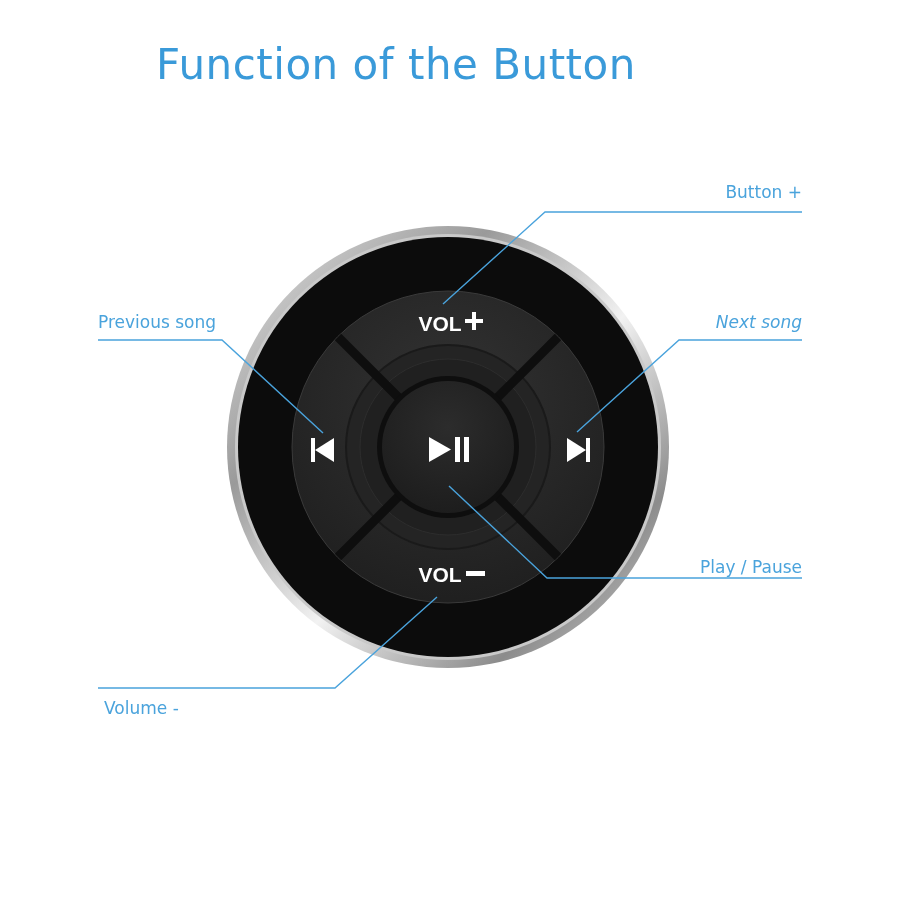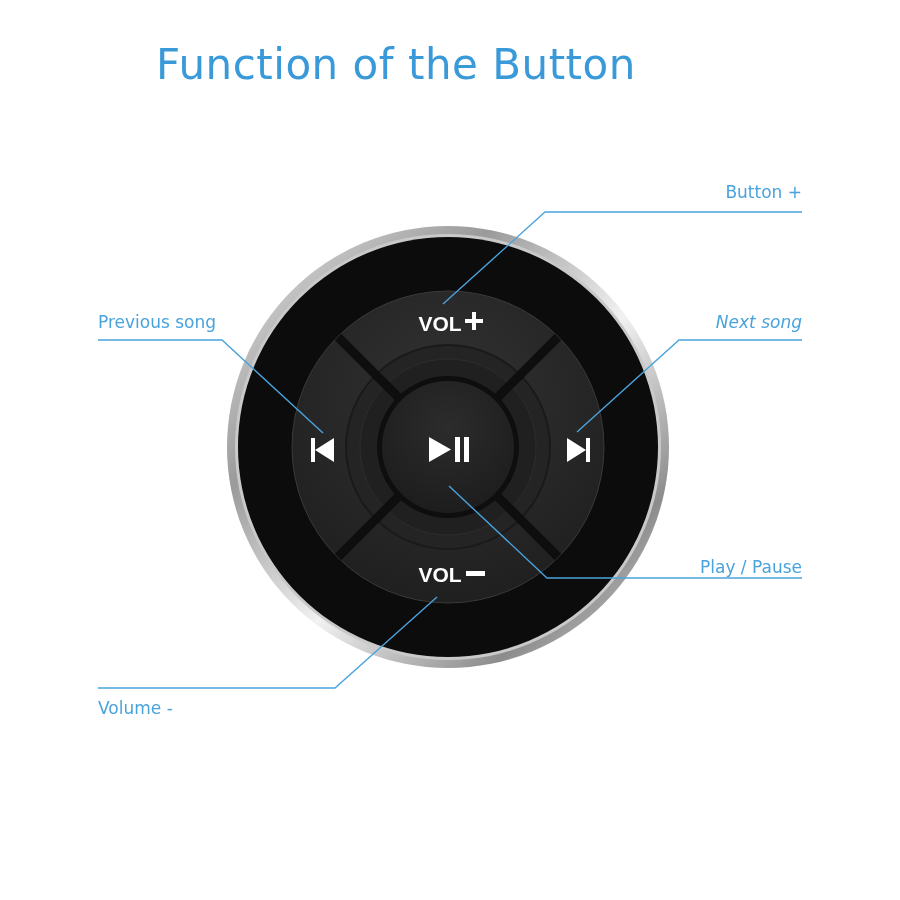--- a/index.html
+++ b/index.html
@@ -111,13 +111,13 @@
 <div class="btn-hit" style="left:370px; top:295px; width:156px; height:55px;"></div>
 <div class="btn-hit" style="left:293px; top:380px; width:60px; height:140px;"></div>
 <div class="btn-hit" style="left:382px; top:381px; width:132px; height:132px; border-radius:50%;"></div>
 <div class="btn-hit" style="left:545px; top:380px; width:60px; height:140px;"></div>
 <div class="btn-hit" style="left:370px; top:548px; width:156px; height:55px;"></div>
 
 <div class="label" style="right:98px; top:182px;">Button +</div>
 <div class="label" style="left:98px; top:312px;">Previous song</div>
 <div class="label" style="right:98px; top:312px;font-style:italic;">Next song</div>
 <div class="label" style="right:98px; top:549px;margin-top:8px;">Play / Pause</div>
-<div class="label" style="left:98px; top:698px;">Volume -</div>
+<div class="label" style="left:104px; top:698px;">Volume -</div>
 
 </body></html>

